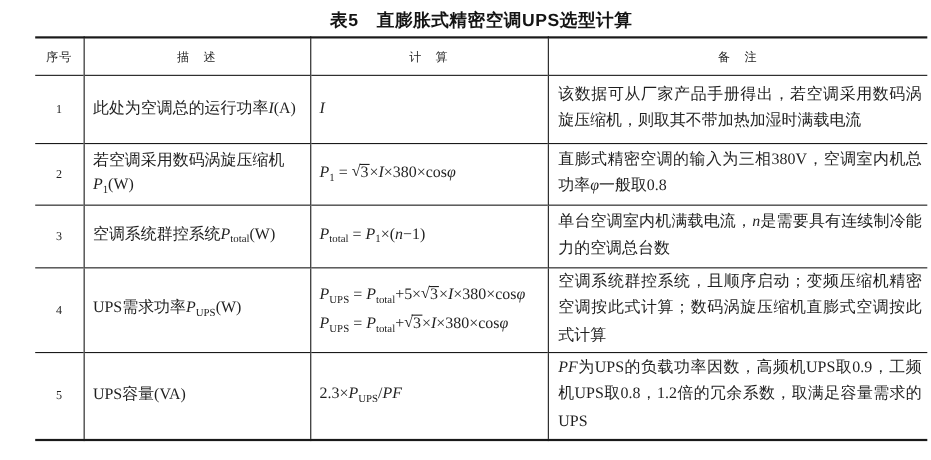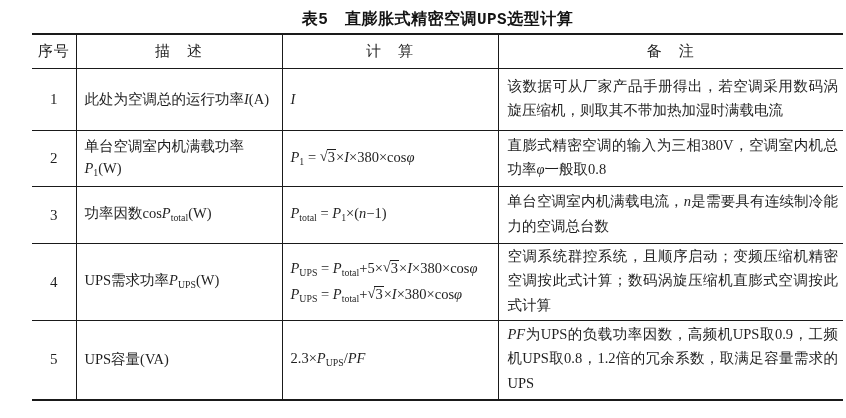--- a/index.html
+++ b/index.html
@@ -7,38 +7,38 @@
     width:846px;height:418px;overflow:hidden;
     font-family:"Liberation Serif","DejaVu Serif",serif;
     color:#1f1f1f;
     -webkit-font-smoothing:antialiased;
   }
   .page{width:846px;height:418px;background:#ffffff;position:relative;}
   .title{
     margin:0 0 0 32px;width:811px;
     padding-top:9px;height:24px;
     text-align:center;
-    font-family:Liberation Mono, monospace;
+    font-family:Liberation Sans, sans-serif;
     font-weight:bold;font-size:16px;color:#141414;
     letter-spacing:0.5px;
   }
   table.calc-table{
     margin-left:32px;width:811px;
     border-collapse:collapse;table-layout:fixed;
     border-top:2px solid #1a1a1a;
     border-bottom:2px solid #1a1a1a;
   }
   col.w-no{width:44px;}
   col.w-desc{width:206px;}
   col.w-calc{width:216px;}
   col.w-note{width:345px;}
   th,td{
     border-top:1px solid #1a1a1a;
     padding:0;vertical-align:middle;
-    font-size:15px;font-weight:normal;color:#1f1f1f;
+    font-size:11px;font-weight:normal;color:#1f1f1f;
   }
   thead th{height:33px;text-align:center;letter-spacing:1px;}
   .c-no,.c-desc,.c-calc{border-right:1px solid #1a1a1a;}
   tbody tr:nth-child(1){height:62px;}
   tbody tr:nth-child(2){height:56px;}
   tbody tr:nth-child(3){height:57px;}
   tbody tr:nth-child(4){height:77px;}
   tbody tr:nth-child(5){height:79px;}
   td.c-no{text-align:center;}
   td.c-desc{padding:2px 3px 2px 8px;font-size:14.5px;line-height:1.5;}
@@ -79,29 +79,29 @@
       <tr>
         <td class="c-no">1</td>
         <td class="c-desc"><span class="rt">此处为空调总的运行功率</span><span class="ri">I</span><span class="rt">(A)</span></td>
         <td class="c-calc">
             <div class="fline"><span class="ri">I</span></div>
           </td>
         <td class="c-note"><span class="rt">该数据可从厂家产品手册得出，若空调采用数码涡旋压缩机，则取其不带加热加湿时满载电流</span></td>
       </tr>
       <tr>
         <td class="c-no">2</td>
-        <td class="c-desc"><span class="rt">单台空调室内机满载功率</span><span class="ri">P</span><span class="rs">1</span><span class="rt">(W)</span></td>
+        <td class="c-desc"><span class="rt">若空调采用数码涡旋压缩机</span><span class="ri">P</span><span class="rs">1</span><span class="rt">(W)</span></td>
         <td class="c-calc">
             <div class="fline"><span class="ri">P</span><span class="rs">1</span><span class="rt"> = </span><span class="sq"><span class="rad">√</span><span class="rdc">3</span></span><span class="rt">×</span><span class="ri">I</span><span class="rt">×380×cos</span><span class="ri">φ</span></div>
           </td>
         <td class="c-note"><span class="rt">直膨式精密空调的输入为三相380V，空调室内机总功率</span><span class="ri">φ</span><span class="rt">一般取0.8</span></td>
       </tr>
       <tr>
         <td class="c-no">3</td>
-        <td class="c-desc"><span class="rt">功率因数cos</span><span class="ri">P</span><span class="rs">total</span><span class="rt">(W)</span></td>
+        <td class="c-desc"><span class="rt">空调系统群控系统</span><span class="ri">P</span><span class="rs">total</span><span class="rt">(W)</span></td>
         <td class="c-calc">
             <div class="fline"><span class="ri">P</span><span class="rs">total</span><span class="rt"> = </span><span class="ri">P</span><span class="rs">1</span><span class="rt">×(</span><span class="ri">n</span><span class="rt">−1)</span></div>
           </td>
         <td class="c-note"><span class="rt">单台空调室内机满载电流，</span><span class="ri">n</span><span class="rt">是需要具有连续制冷能力的空调总台数</span></td>
       </tr>
       <tr>
         <td class="c-no">4</td>
         <td class="c-desc"><span class="rt">UPS需求功率</span><span class="ri">P</span><span class="rs">UPS</span><span class="rt">(W)</span></td>
         <td class="c-calc">
             <div class="fline"><span class="ri">P</span><span class="rs">UPS</span><span class="rt"> = </span><span class="ri">P</span><span class="rs">total</span><span class="rt">+5×</span><span class="sq"><span class="rad">√</span><span class="rdc">3</span></span><span class="rt">×</span><span class="ri">I</span><span class="rt">×380×cos</span><span class="ri">φ</span></div>

